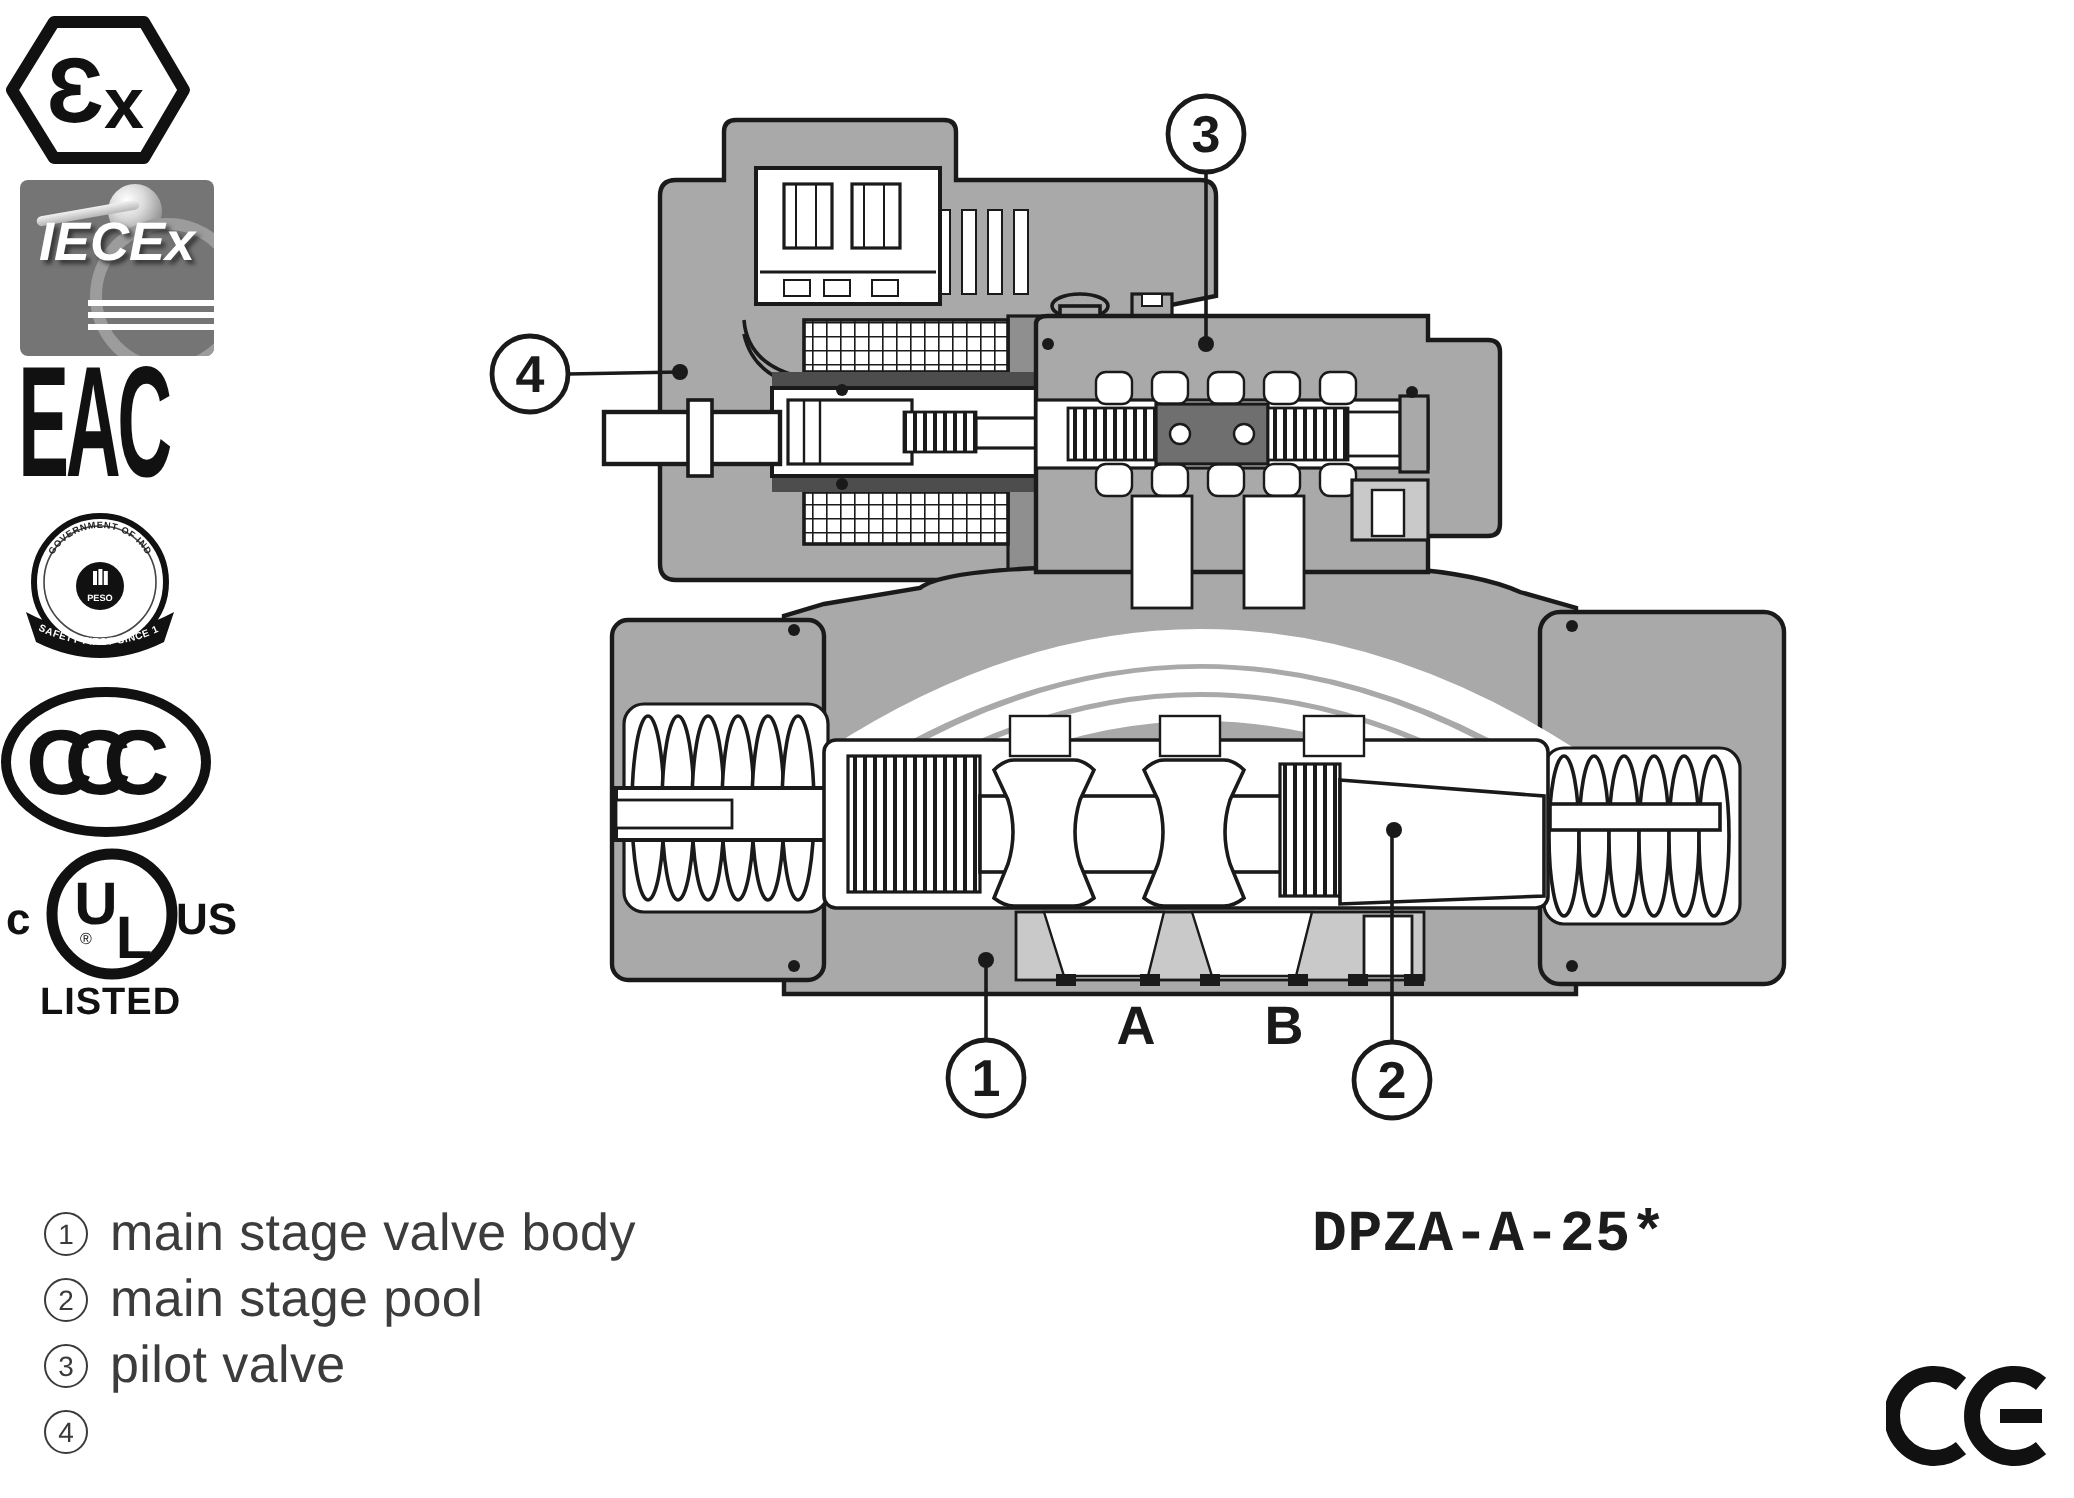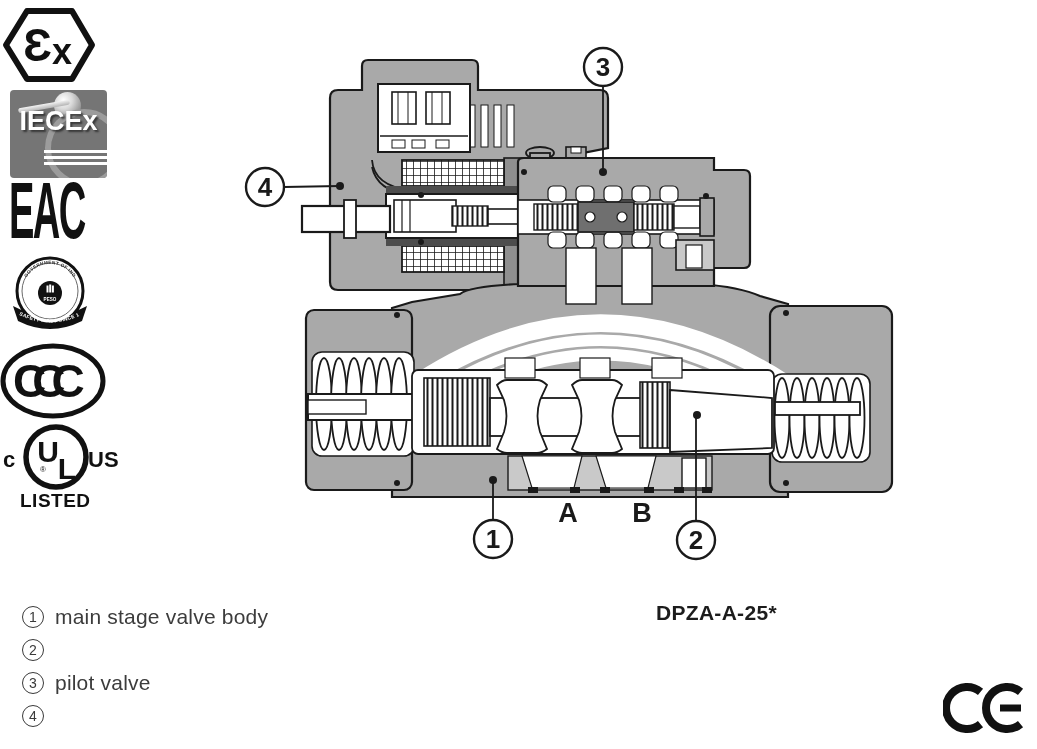--- a/index.html
+++ b/index.html
@@ -11,31 +11,31 @@
   svg text{font-family:"Liberation Sans","DejaVu Sans",sans-serif;}
 
   
   .iecex{left:10px;top:90px;width:97px;height:88px;background:#757575;border-radius:4px;overflow:hidden;}
   .iecex .ring{position:absolute;left:0;top:0;}
   .iecex .sphere{position:absolute;left:44px;top:2px;width:27px;height:27px;border-radius:50%;
     background:radial-gradient(circle at 35% 30%, #ffffff 0%, #d9d9d9 35%, #9a9a9a 70%, #7d7d7d 100%);}
   .iecex .swoosh{position:absolute;left:8px;top:14px;width:52px;height:5px;border-radius:3px;
     background:linear-gradient(#f2f2f2,#b5b5b5);transform:rotate(-10deg);}
   .iecex .word{position:absolute;left:0;top:16px;width:97px;text-align:center;
-    font-weight:bold;font-size:27px;color:#ffffff;text-shadow:2px 2px 2px rgba(40,40,40,.8);}
+    font-style:italic;font-weight:bold;font-size:27px;color:#ffffff;text-shadow:2px 2px 2px rgba(40,40,40,.8);}
   .iecex .ln{position:absolute;background:#ffffff;height:3px;}
 
   
   .legend{left:22px;top:600px;}
   .legend-row{display:flex;align-items:center;height:33px;}
   .legend-num{flex:0 0 auto;width:20px;height:20px;border:1.6px solid #3a3a3a;border-radius:50%;
     display:flex;align-items:center;justify-content:center;font-size:14px;color:#3a3a3a;margin-right:11px;}
-  .legend-label{font-size:21px;color:#3c3c3c;letter-spacing:0.2px;}
-
-  .model{left:656px;top:601px;font-size:21px;font-weight:bold;color:#1c1c1c;letter-spacing:0.3px;}
+  .legend-label{font-size:26px;color:#3c3c3c;letter-spacing:0.2px;}
+
+  .model{left:656px;top:601px;font-size:29px;font-weight:bold;color:#1c1c1c;letter-spacing:0.3px;font-family:Liberation Mono, monospace;}
 </style>
 </head>
 <body>
 
 <div class="stage">
 
   <svg class="abs" style="left:2px;top:6px" width="94" height="78" viewBox="0 0 94 78">
     <polygon points="25,5 70,5 90,39 70,73 25,73 4,39" fill="#ffffff" stroke="#111111" stroke-width="6" stroke-linejoin="round"></polygon>
     <text x="21" y="55" font-size="46" font-weight="bold" fill="#111111">Ɛ</text>
     <text x="50" y="58" font-size="36" font-weight="bold" fill="#111111">x</text>
@@ -290,20 +290,21 @@
     </g>
   </svg>
 
   <div class="abs legend">
     <div class="legend-row">
       <span class="legend-num">1</span>
       <span class="legend-label">main stage valve body</span>
     </div>
     <div class="legend-row">
       <span class="legend-num">2</span>
+      <span class="legend-label">main stage pool</span>
     </div>
     <div class="legend-row">
       <span class="legend-num">3</span>
       <span class="legend-label">pilot valve</span>
     </div>
     <div class="legend-row">
       <span class="legend-num">4</span>
     </div>
   </div>
 

